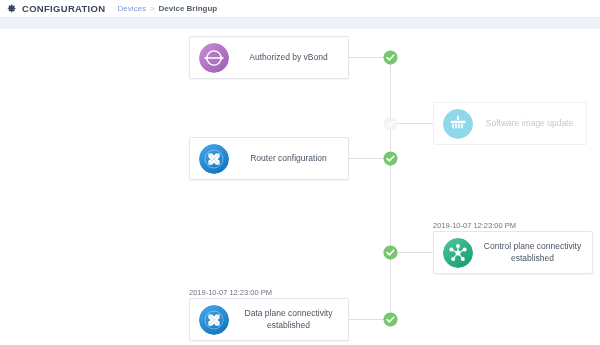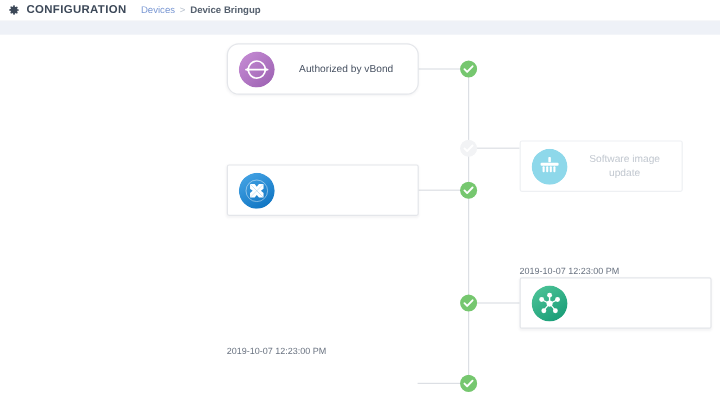--- a/index.html
+++ b/index.html
@@ -192,38 +192,38 @@
   <svg class="status-badge" style="left:383px; top:216px;" viewBox="0 0 20 20">
     <circle cx="10" cy="10" r="9.5" fill="#76c76f"></circle>
     <path d="M5.4 10.2l3 3 6-6.2" stroke="#ffffff" stroke-width="2.1" fill="none" stroke-linecap="round" stroke-linejoin="round"></path>
   </svg>
 
   <svg class="status-badge" style="left:383px; top:283px;" viewBox="0 0 20 20">
     <circle cx="10" cy="10" r="9.5" fill="#76c76f"></circle>
     <path d="M5.4 10.2l3 3 6-6.2" stroke="#ffffff" stroke-width="2.1" fill="none" stroke-linecap="round" stroke-linejoin="round"></path>
   </svg>
 
-  <div class="node" style="left:189px; top:7px; width:160px; height:43px;border-radius:10px;">
+  <div class="node" style="left:189px; top:7px; width:160px; height:43px;">
     <svg class="node-icon" viewBox="0 0 40 40">
       <defs>
         <linearGradient id="gvbond" x1="0" y1="0" x2="1" y2="1">
           <stop offset="0%" stop-color="#c88ed6"></stop>
           <stop offset="100%" stop-color="#9a5fb0"></stop>
         </linearGradient>
       </defs>
       <circle cx="20" cy="20" r="20" fill="url(#gvbond)"></circle>
       <circle cx="20" cy="20" r="9.5" fill="none" stroke="#ffffff" stroke-width="1.8"></circle>
       <rect x="7" y="19" width="26" height="2" rx="1" fill="#ffffff"></rect>
       <path d="M11.5 16.5l-3.5 3.5 3.5 3.5z" fill="#ffffff"></path>
       <path d="M28.5 16.5l3.5 3.5-3.5 3.5z" fill="#ffffff"></path>
     </svg>
     <div class="node-label">Authorized by vBond</div>
   </div>
 
-  <div class="node muted" style="left:433px; top:88px; width:136px; height:43px;">
+  <div class="node muted" style="left:433px; top:73px; width:154px; height:43px;">
     <svg class="node-icon" viewBox="0 0 40 40">
       <circle cx="20" cy="20" r="20" fill="#8ed8ea"></circle>
       <rect x="18.6" y="9" width="2.8" height="6" rx="1" fill="#ffffff"></rect>
       <rect x="10" y="15.5" width="20" height="3.4" rx="1.2" fill="#ffffff"></rect>
       <rect x="12.2" y="19.5" width="2.3" height="6.5" rx="1" fill="#ffffff"></rect>
       <rect x="16.2" y="19.5" width="2.3" height="6.5" rx="1" fill="#ffffff"></rect>
       <rect x="20.2" y="19.5" width="2.3" height="6.5" rx="1" fill="#ffffff"></rect>
       <rect x="24.2" y="19.5" width="2.3" height="6.5" rx="1" fill="#ffffff"></rect>
     </svg>
     <div class="node-label">Software image update</div>
@@ -238,20 +238,21 @@
           <stop offset="100%" stop-color="#1277c4"></stop>
         </linearGradient>
       </defs>
       <circle cx="20" cy="20" r="20" fill="url(#grouter1)"></circle>
       <circle cx="20" cy="20" r="12" fill="none" stroke="#ffffff" stroke-width="0.9" opacity="0.55"></circle>
       <path d="M20 20 L12.5 12.5 L17.6 12.5 L20 15.4 L22.4 12.5 L27.5 12.5 Z" fill="#ffffff"></path>
       <path d="M20 20 L27.5 27.5 L22.4 27.5 L20 24.6 L17.6 27.5 L12.5 27.5 Z" fill="#ffffff"></path>
       <path d="M20 20 L12.5 27.5 L12.5 22.4 L15.4 20 L12.5 17.6 L12.5 12.5 Z" fill="#ffffff"></path>
       <path d="M20 20 L27.5 12.5 L27.5 17.6 L24.6 20 L27.5 22.4 L27.5 27.5 Z" fill="#ffffff"></path>
     </svg>
+    <div class="node-label">Router configuration</div>
   </div>
 
   <div class="node-meta" style="left:433px; top:192px;">2019-10-07 12:23:00 PM</div>
   <div class="node" style="left:433px; top:202px; width:160px; height:43px;">
     <svg class="node-icon" viewBox="0 0 40 40">
       <defs>
         <linearGradient id="gctrl" x1="0" y1="0" x2="0.7" y2="1">
           <stop offset="0%" stop-color="#52c79a"></stop>
           <stop offset="100%" stop-color="#1a9e78"></stop>
         </linearGradient>
@@ -264,17 +265,35 @@
         <line x1="20" y1="20" x2="14" y2="27"></line>
         <line x1="20" y1="20" x2="26" y2="27"></line>
       </g>
       <circle cx="20" cy="20" r="3.4" fill="#ffffff"></circle>
       <circle cx="20" cy="10.6" r="2.7" fill="#ffffff"></circle>
       <circle cx="11.2" cy="15.4" r="2.7" fill="#ffffff"></circle>
       <circle cx="28.8" cy="15.4" r="2.7" fill="#ffffff"></circle>
       <circle cx="13.6" cy="28" r="2.7" fill="#ffffff"></circle>
       <circle cx="26.4" cy="28" r="2.7" fill="#ffffff"></circle>
     </svg>
+    <div class="node-label">Control plane connectivity established</div>
   </div>
 
   <div class="node-meta" style="left:189px; top:259px;">2019-10-07 12:23:00 PM</div>
+  <div class="node" style="left:189px; top:269px; width:160px; height:43px;">
+    <svg class="node-icon" viewBox="0 0 40 40">
+      <defs>
+        <linearGradient id="grouter2" x1="0" y1="0" x2="0.6" y2="1">
+          <stop offset="0%" stop-color="#4aa8e8"></stop>
+          <stop offset="100%" stop-color="#1277c4"></stop>
+        </linearGradient>
+      </defs>
+      <circle cx="20" cy="20" r="20" fill="url(#grouter2)"></circle>
+      <circle cx="20" cy="20" r="12" fill="none" stroke="#ffffff" stroke-width="0.9" opacity="0.55"></circle>
+      <path d="M20 20 L12.5 12.5 L17.6 12.5 L20 15.4 L22.4 12.5 L27.5 12.5 Z" fill="#ffffff"></path>
+      <path d="M20 20 L27.5 27.5 L22.4 27.5 L20 24.6 L17.6 27.5 L12.5 27.5 Z" fill="#ffffff"></path>
+      <path d="M20 20 L12.5 27.5 L12.5 22.4 L15.4 20 L12.5 17.6 L12.5 12.5 Z" fill="#ffffff"></path>
+      <path d="M20 20 L27.5 12.5 L27.5 17.6 L24.6 20 L27.5 22.4 L27.5 27.5 Z" fill="#ffffff"></path>
+    </svg>
+    <div class="node-label">Data plane connectivity established</div>
+  </div>
 
 </div>
 
 </body></html>

